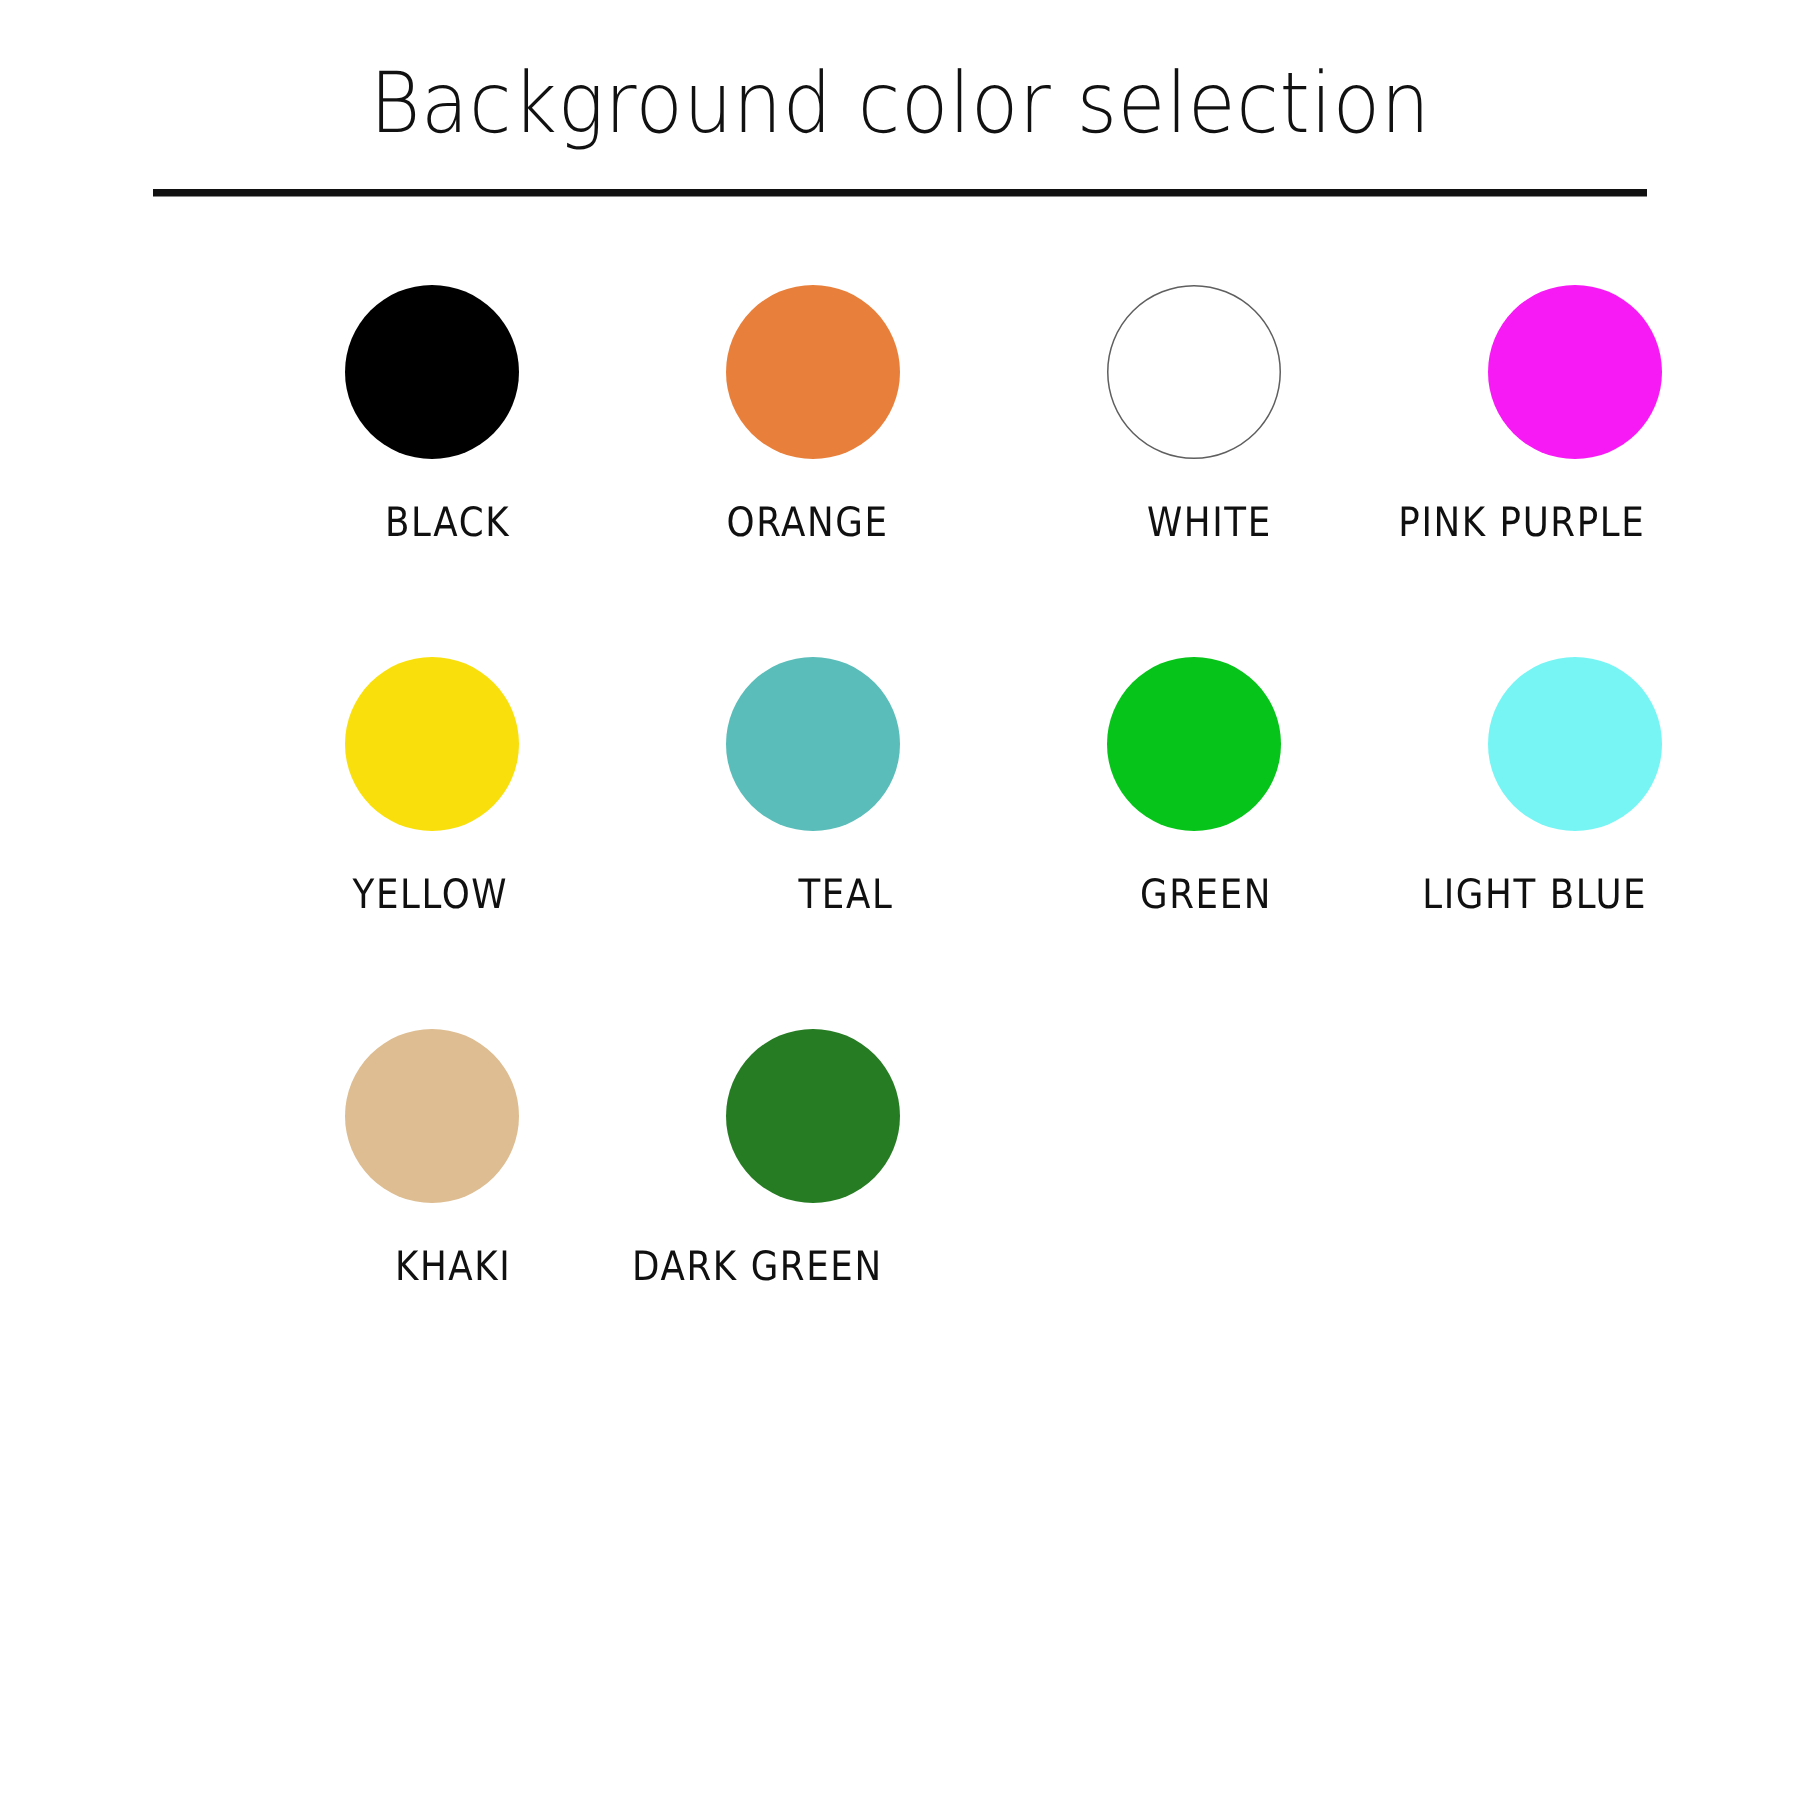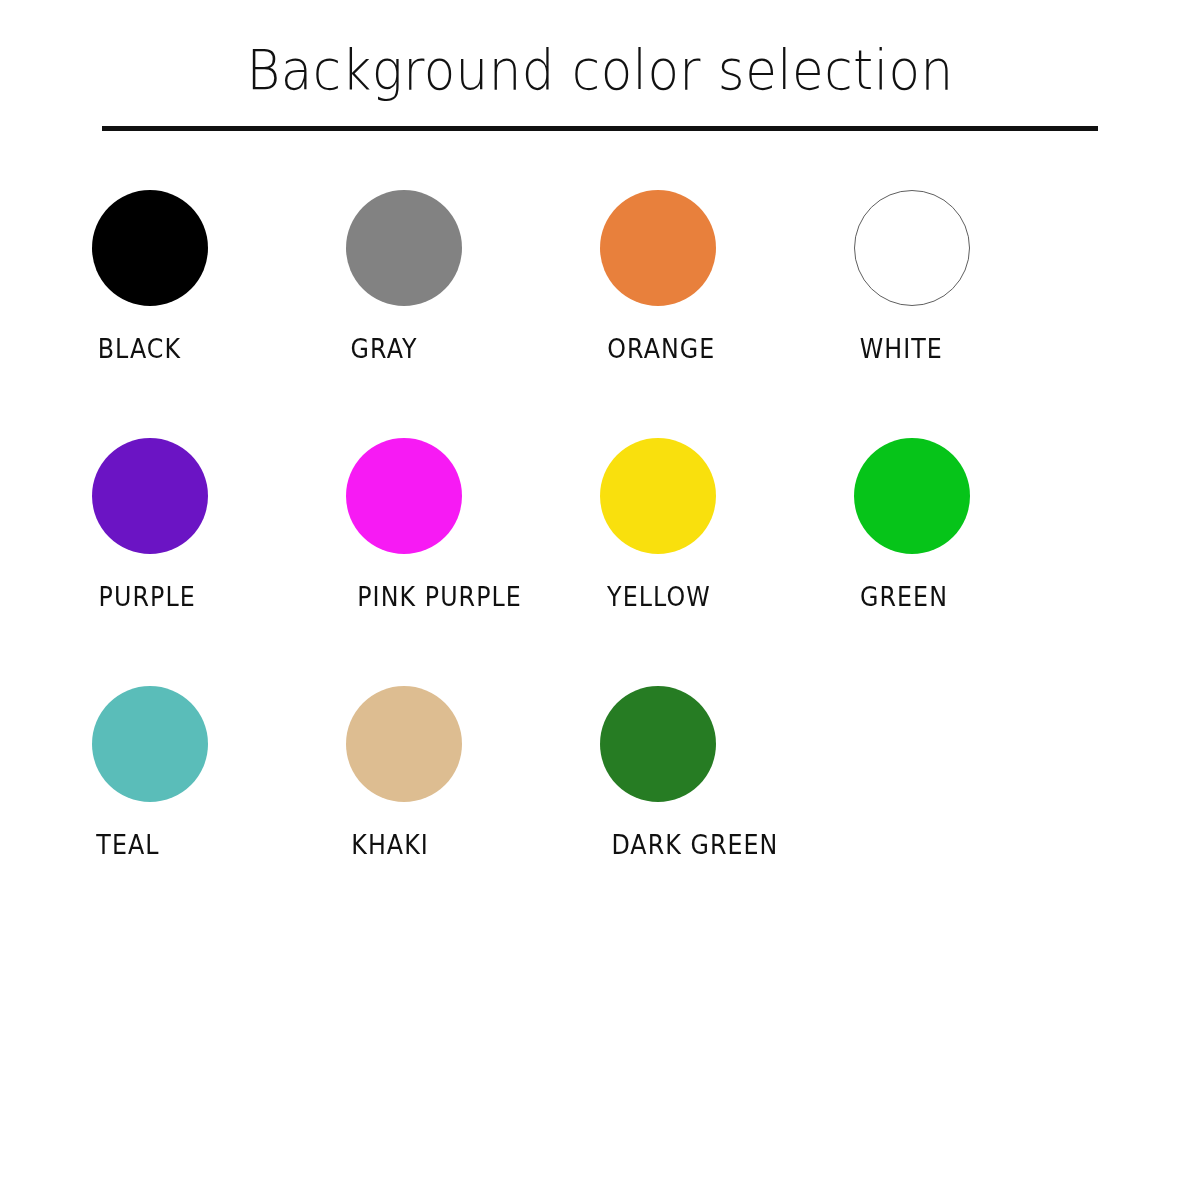--- a/index.html
+++ b/index.html
@@ -69,21 +69,21 @@
     grid-auto-rows: 248px;
     column-gap: 0;
     row-gap: 0;
     padding: 0 92px;
   }
 
   .swatch {
     position: relative;
     display: flex;
     flex-direction: column;
-    align-items: flex-start;
+    align-items: flex-end;
     justify-content: flex-start;
     padding-top: 30px;
   }
 
   .swatch-dot {
     width: 116px;
     height: 116px;
     border-radius: 50%;
     flex: 0 0 auto;
   }
@@ -115,50 +115,46 @@
     <div id="page-title">Background color selection</div>
     <div id="title-rule"></div>
   </div>
 
   <div id="swatch-grid">
       <div class="swatch">
         <div class="swatch-dot" style="background: rgb(0, 0, 0);"></div>
         <div class="swatch-label">BLACK</div>
       </div>
       <div class="swatch">
-        <div class="swatch-dot" style="background: rgb(130, 130, 130);"></div>
-        <div class="swatch-label">GRAY</div>
-      </div>
-      <div class="swatch">
         <div class="swatch-dot" style="background: rgb(232, 128, 60);"></div>
         <div class="swatch-label">ORANGE</div>
       </div>
       <div class="swatch">
         <div class="swatch-dot outlined" style="background: rgb(255, 255, 255);"></div>
         <div class="swatch-label">WHITE</div>
-      </div>
-      <div class="swatch">
-        <div class="swatch-dot" style="background: rgb(107, 20, 196);"></div>
-        <div class="swatch-label">PURPLE</div>
       </div>
       <div class="swatch">
         <div class="swatch-dot" style="background: rgb(247, 26, 244);"></div>
         <div class="swatch-label">PINK PURPLE</div>
       </div>
       <div class="swatch">
         <div class="swatch-dot" style="background: rgb(249, 224, 13);"></div>
         <div class="swatch-label">YELLOW</div>
       </div>
       <div class="swatch">
+        <div class="swatch-dot" style="background: rgb(90, 189, 185);"></div>
+        <div class="swatch-label">TEAL</div>
+      </div>
+      <div class="swatch">
         <div class="swatch-dot" style="background: rgb(6, 196, 25);"></div>
         <div class="swatch-label">GREEN</div>
       </div>
       <div class="swatch">
-        <div class="swatch-dot" style="background: rgb(90, 189, 185);"></div>
-        <div class="swatch-label">TEAL</div>
+        <div class="swatch-dot" style="background: rgb(119, 245, 244);"></div>
+        <div class="swatch-label">LIGHT BLUE</div>
       </div>
       <div class="swatch">
         <div class="swatch-dot" style="background: rgb(221, 189, 145);"></div>
         <div class="swatch-label">KHAKI</div>
       </div>
       <div class="swatch">
         <div class="swatch-dot" style="background: rgb(38, 124, 35);"></div>
         <div class="swatch-label">DARK GREEN</div>
       </div>
     </div>

